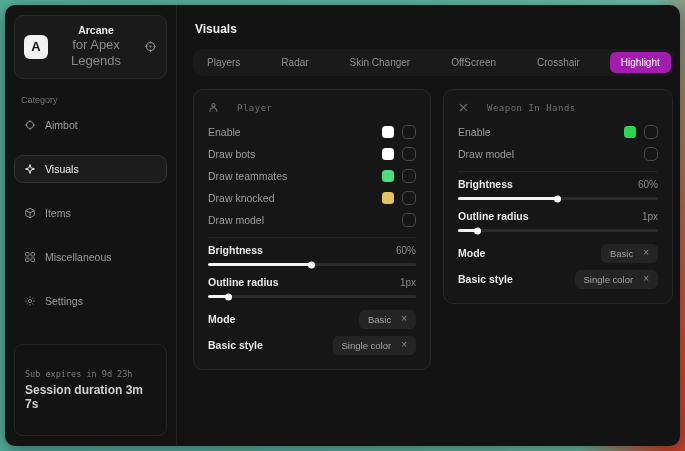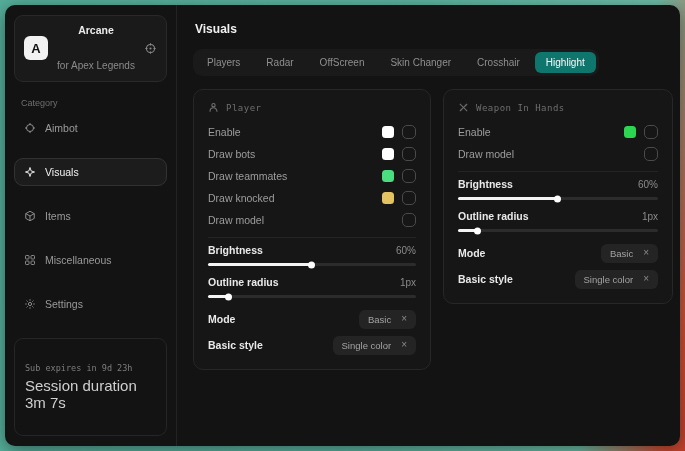--- a/index.html
+++ b/index.html
@@ -15,46 +15,46 @@
 
   
   .sidebar { width:172px; flex:0 0 172px; border-right:1px solid #232323;
     display:flex; flex-direction:column; padding:10px 9px; }
   .brand-card { display:flex; align-items:center; gap:8px; background:#1a1a1a;
     border:1px solid #292929; border-radius:9px; padding:8px 9px; }
   .logo { width:24px; height:24px; border-radius:6px; background:#f2f2f2; color:#111;
     font-weight:bold; font-size:13px; display:flex; align-items:center; justify-content:center; }
   .brand-text { flex:1; line-height:1.25;text-align:center; }
   .brand-name { color:#ececec; font-size:10.5px; font-weight:700; }
-  .brand-sub { color:#8b8b8b; font-size:10px;margin-top:23px; }
+  .brand-sub { color:#8b8b8b; font-size:13px; }
   .brand-icon { color:#8a8a8a; display:flex; }
   .category { color:#6e6e6e; font-size:9px; margin:16px 7px 6px; }
   .nav { display:flex; flex-direction:column; gap:16px; }
   .nav-item { display:flex; align-items:center; gap:9px; color:#9a9a9a; font-size:10.5px;
     padding:7px 9px; border:1px solid transparent; border-radius:9px; cursor:pointer; }
   .nav-item .nicon { display:flex; color:#8d8d8d; }
   .nav-item.active { background:#1c1c1c; border-color:#323232; color:#f2f2f2; }
   .nav-item.active .nicon { color:#e8e8e8; }
   .sidebar-footer { margin-top:auto; border:1px solid #262626; border-radius:9px; padding:24px 10px; }
   .foot1 { font-family:"DejaVu Sans Mono", monospace; color:#7d7d7d; font-size:8.5px; }
-  .foot2 { color:#cfcfcf; font-size:15px; margin-top:4px; }
+  .foot2 { color:#cfcfcf; font-size:12px; margin-top:4px;font-weight:bold; }
 
   
   .main { flex:1; padding:13px 16px; }
   .page-title { color:#f0f0f0; font-size:12px; font-weight:700; margin:4px 0 0 2px; }
-  .tabbar { display:inline-flex; gap:4px; background:#1a1a1a; border-radius:9px;
+  .tabbar { display:inline-flex; gap:19px; background:#1a1a1a; border-radius:9px;
     padding:3px; margin-top:13px; }
   .tab { color:#8f8f8f; font-size:10px; padding:5px 11px; border-radius:6px; cursor:pointer; white-space:nowrap; }
-  .tab.active { background:#0f766e; color:#fafafa; }
+  .tab.active { background:#a21caf; color:#fafafa; }
 
   .panels { display:flex; gap:12px; align-items:flex-start; margin-top:13px; }
   .panel { background:#161616; border:1px solid #272727; border-radius:10px; padding:10px 14px 13px; }
   .panel.p-left { width:238px; }
   .panel.p-right { width:230px; }
-  .panel-header { display:flex; align-items:center; gap:7px; color:#6f6f6f;
+  .panel-header { display:flex; align-items:center; gap:18px; color:#6f6f6f;
     font-family:"DejaVu Sans Mono", monospace; font-size:9px; letter-spacing:.5px; padding:2px 0 8px; }
   .row { display:flex; justify-content:space-between; align-items:center; min-height:22px; }
   .row-label { color:#9d9d9d; font-size:10.5px; }
   .controls { display:flex; align-items:center; gap:8px; }
   .swatch { width:12px; height:12px; border-radius:3.5px; cursor:pointer; }
   .checkbox { width:14px; height:14px; border:1.5px solid #4a4a4a; border-radius:5px;
     background:transparent; cursor:pointer; }
   .divider { height:1px; background:#242424; margin:6px 0; }
 
   .slider-head { display:flex; justify-content:space-between; align-items:center; margin-top:3px; }
@@ -149,22 +149,22 @@
       <div class="foot2">Session duration 3m 7s</div>
     </div>
   </aside>
 
   <main class="main">
     <h1 class="page-title">Visuals</h1>
 
     <div class="tabbar">
       <div class="tab">Players</div>
       <div class="tab">Radar</div>
+      <div class="tab">Skin Changer</div>
       <div class="tab">OffScreen</div>
-      <div class="tab">Skin Changer</div>
       <div class="tab">Crosshair</div>
       <div class="tab active">Highlight</div>
     </div>
 
     <div class="panels">
 
       <section class="panel p-left">
         <div class="panel-header">
           <span>
             <svg width="11" height="11" viewBox="0 0 24 24" fill="none" stroke="currentColor" stroke-width="2.4">

